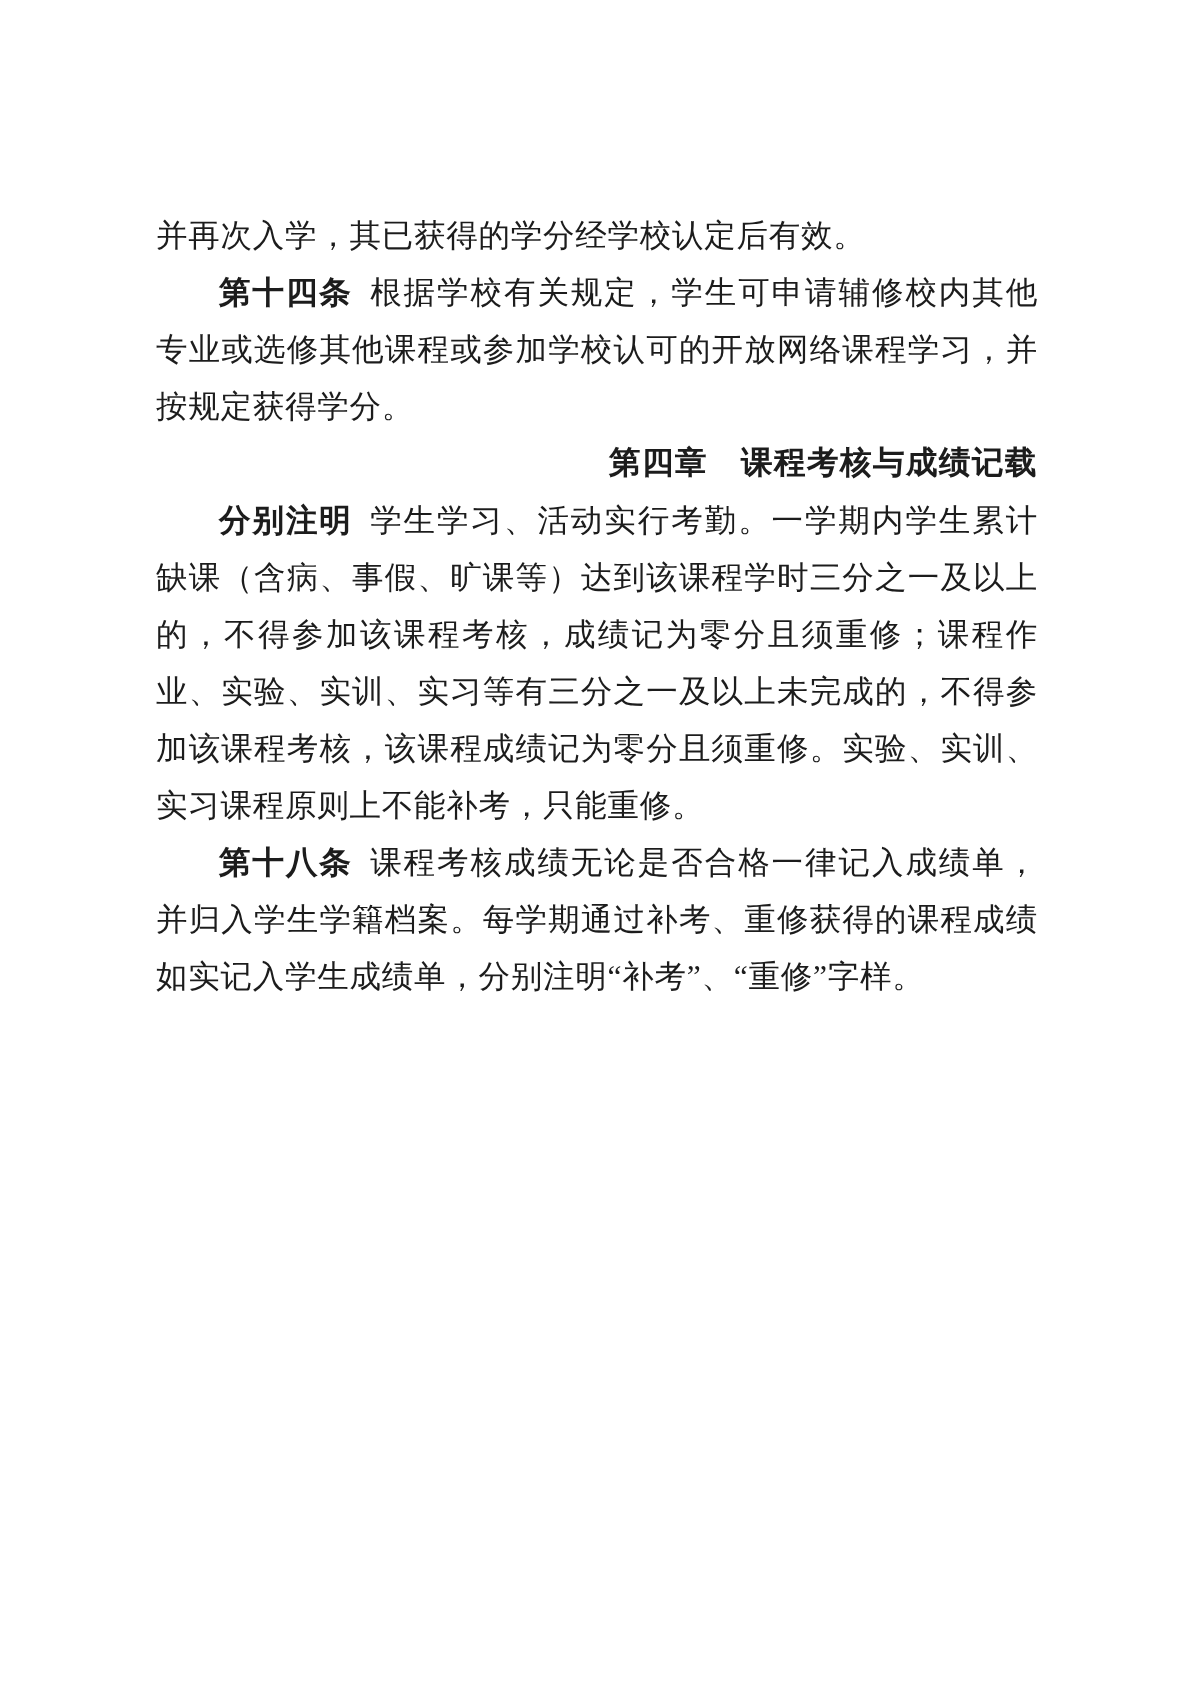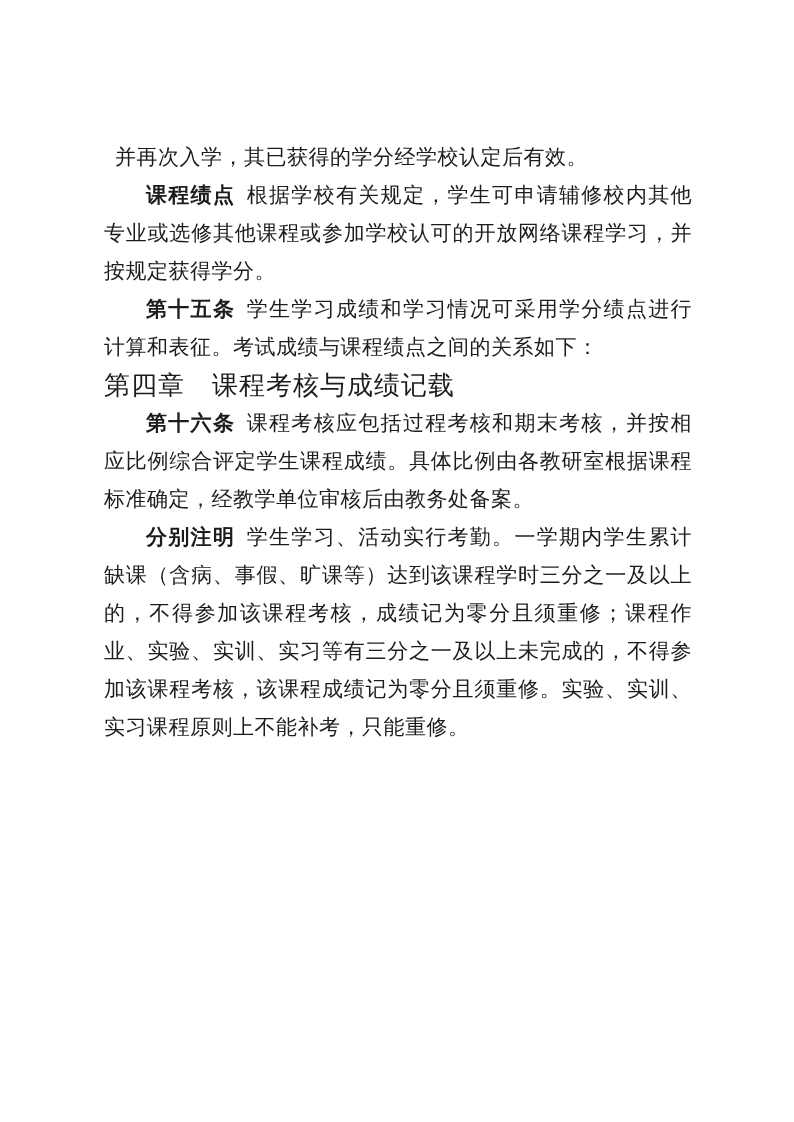--- a/index.html
+++ b/index.html
@@ -28,52 +28,50 @@
     line-height: 38px;
     letter-spacing: 0.5px;
   }
   .para {
     margin: 0;
     text-align: justify;
     text-indent: 2em;
   }
   .para.noindent {
     text-indent: 0;
-    margin-left: 11px;
   }
   .term {
     font-weight: 700;
     margin-right: 0.55em;
   }
   .chapter {
     margin: 0;
-    text-align: left;
+    text-align: right;
     font-family: "Liberation Sans", "DejaVu Sans", sans-serif;
-    font-weight: 400;
-    font-size: 26px;
+    font-weight: 700;
+    font-size: 21px;
     line-height: 38px;
     letter-spacing: 1px;
     text-indent: 0;
   }
 </style>
 </head>
 <body>
 
 <div class="page">
   <div class="content">
 
     <p class="para noindent">并再次入学，其已获得的学分经学校认定后有效。</p>
 
-    <p class="para"><span class="term">课程绩点</span><span>根据学校有关规定，学生可申请辅修校内其他专业或选修其他课程或参加学校认可的开放网络课程学习，并按规定获得学分。</span></p>
+    <p class="para"><span class="term">第十四条</span><span>根据学校有关规定，学生可申请辅修校内其他专业或选修其他课程或参加学校认可的开放网络课程学习，并按规定获得学分。</span></p>
 
-    <p class="para"><span class="term">第十五条</span><span>学生学习成绩和学习情况可采用学分绩点进行计算和表征。考试成绩与课程绩点之间的关系如下：</span></p>
 
 
 
     <h2 class="chapter">第四章　课程考核与成绩记载</h2>
 
-    <p class="para"><span class="term">第十六条</span><span>课程考核应包括过程考核和期末考核，并按相应比例综合评定学生课程成绩。具体比例由各教研室根据课程标准确定，经教学单位审核后由教务处备案。</span></p>
 
     <p class="para"><span class="term">分别注明</span><span>学生学习、活动实行考勤。一学期内学生累计缺课（含病、事假、旷课等）达到该课程学时三分之一及以上的，不得参加该课程考核，成绩记为零分且须重修；课程作业、实验、实训、实习等有三分之一及以上未完成的，不得参加该课程考核，该课程成绩记为零分且须重修。实验、实训、实习课程原则上不能补考，只能重修。</span></p>
 
+    <p class="para"><span class="term">第十八条</span><span>课程考核成绩无论是否合格一律记入成绩单，并归入学生学籍档案。每学期通过补考、重修获得的课程成绩如实记入学生成绩单，分别注明“补考”、“重修”字样。</span></p>
 
   </div>
 </div>
 
 </body></html>

